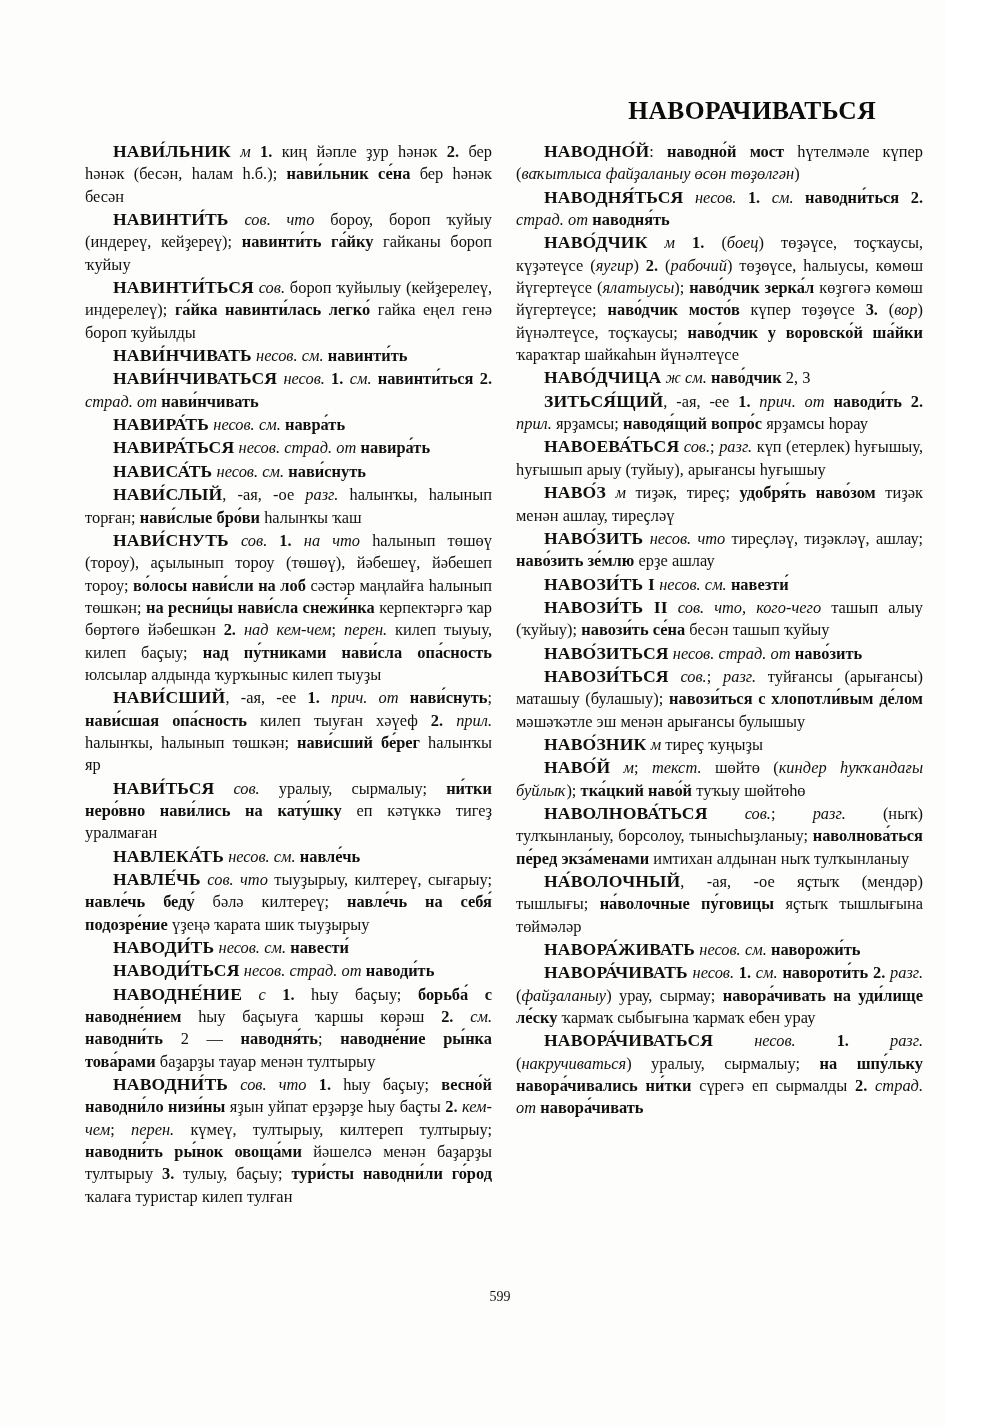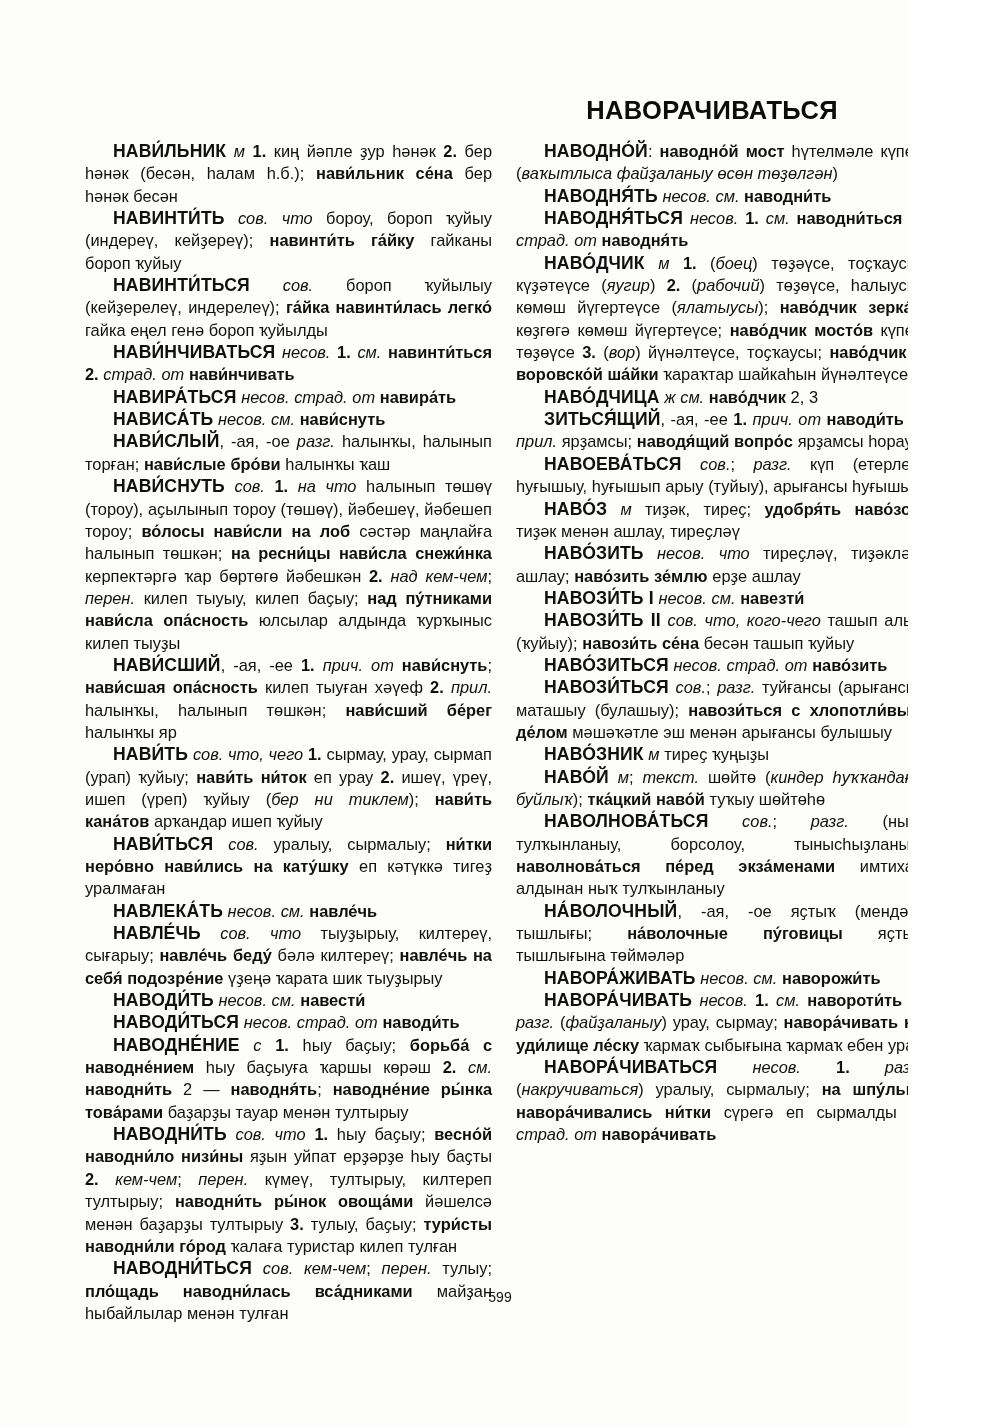--- a/index.html
+++ b/index.html
@@ -5,23 +5,24 @@
   html, body {
     margin: 0;
     padding: 0;
     background: #ffffff;
   }
   .page {
     position: relative;
     width: 908px;
     height: 1427px;
     background: #fdfdfc;
-    font-family: Liberation Sans, sans-serif;
+    font-family: Liberation Serif, serif;
     color: #101010;
     overflow: hidden;
+    padding-left: 38px;
   }
   .running-head {
     position: absolute;
     top: 96px;
     right: 70px;
     font-size: 25.5px;
     font-weight: bold;
     letter-spacing: 0.4px;
     color: #0c0c0c;
     white-space: nowrap;
@@ -73,39 +74,38 @@
 
 <div class="page">
 
   <div class="running-head">НАВОРАЧИВАТЬСЯ</div>
 
   <div class="columns">
     <div class="col" id="col-left">
         <p class="entry"><span class="hw">НАВИ́ЛЬНИК</span> <i>м</i> <b>1.</b> киң йәпле ҙур һәнәк <b>2.</b> бер һәнәк (бесән, һалам һ.б.); <b>нави́льник се́на</b> бер һәнәк бесән</p>
         <p class="entry"><span class="hw">НАВИНТИ́ТЬ</span> <i>сов. что</i> бороу, бороп ҡуйыу (индереү, кейҙереү); <b>навинти́ть га́йку</b> гайканы бороп ҡуйыу</p>
         <p class="entry"><span class="hw">НАВИНТИ́ТЬСЯ</span> <i>сов.</i> бороп ҡуйылыу (кейҙерелеү, индерелеү); <b>га́йка навинти́лась легко́</b> гайка еңел генә бороп ҡуйылды</p>
+        <p class="entry"><span class="hw">НАВИ́НЧИВАТЬ</span> <i>несов. см.</i> <b>навинти́ть</b></p>
         <p class="entry"><span class="hw">НАВИ́НЧИВАТЬСЯ</span> <i>несов.</i> <b>1.</b> <i>см.</i> <b>навинти́ться 2.</b> <i>страд. от</i> <b>нави́нчивать</b></p>
+        <p class="entry"><span class="hw">НАВИРА́ТЬ</span> <i>несов. см.</i> <b>навра́ть</b></p>
         <p class="entry"><span class="hw">НАВИРА́ТЬСЯ</span> <i>несов. страд. от</i> <b>навира́ть</b></p>
         <p class="entry"><span class="hw">НАВИСА́ТЬ</span> <i>несов. см.</i> <b>нави́снуть</b></p>
         <p class="entry"><span class="hw">НАВИ́СЛЫЙ</span>, -ая, -ое <i>разг.</i> һалынҡы, һалынып торған; <b>нави́слые бро́ви</b> һалынҡы ҡаш</p>
         <p class="entry"><span class="hw">НАВИ́СНУТЬ</span> <i>сов.</i> <b>1.</b> <i>на что</i> һалынып төшөү (тороу), аҫылынып тороу (төшөү), йәбешеү, йәбешеп тороу; <b>во́лосы нави́сли на лоб</b> сәстәр маңлайға һалынып төшкән; <b>на ресни́цы нави́сла снежи́нка</b> керпектәргә ҡар бөртөгө йәбешкән <b>2.</b> <i>над кем-чем</i>; <i>перен.</i> килеп тыуыу, килеп баҫыу; <b>над пу́тниками нави́сла опа́сность</b> юлсылар алдында ҡурҡыныс килеп тыуҙы</p>
         <p class="entry"><span class="hw">НАВИ́СШИЙ</span>, -ая, -ее <b>1.</b> <i>прич. от</i> <b>нави́снуть</b>; <b>нави́сшая опа́сность</b> килеп тыуған хәүеф <b>2.</b> <i>прил.</i> һалынҡы, һалынып төшкән; <b>нави́сший бе́рег</b> һалынҡы яр</p>
-        <p class="entry"><span class="hw">НАВИ́ТЬ</span> <i>сов. что, чего</i> <b>1.</b> сырмау, урау, сырмап (урап) ҡуйыу; <b>нави́ть ни́ток</b> еп урау <b>2.</b> ишеү, үреү, ишеп (үреп) ҡуйыу (<i>бер ни тиклем</i>); <b>нави́ть кана́тов</b> арҡандар ишеп ҡуйыу</p>
         <p class="entry"><span class="hw">НАВИ́ТЬСЯ</span> <i>сов.</i> уралыу, сырмалыу; <b>ни́тки неро́вно нави́лись на кату́шку</b> еп кәтүккә тигеҙ уралмаған</p>
         <p class="entry"><span class="hw">НАВЛЕКА́ТЬ</span> <i>несов. см.</i> <b>навле́чь</b></p>
         <p class="entry"><span class="hw">НАВЛЕ́ЧЬ</span> <i>сов. что</i> тыуҙырыу, килтереү, сығарыу; <b>навле́чь беду́</b> бәлә килтереү; <b>навле́чь на себя́ подозре́ние</b> үҙеңә ҡарата шик тыуҙырыу</p>
         <p class="entry"><span class="hw">НАВОДИ́ТЬ</span> <i>несов. см.</i> <b>навести́</b></p>
         <p class="entry"><span class="hw">НАВОДИ́ТЬСЯ</span> <i>несов. страд. от</i> <b>наводи́ть</b></p>
         <p class="entry"><span class="hw">НАВОДНЕ́НИЕ</span> <i>с</i> <b>1.</b> һыу баҫыу; <b>борьба́ с наводне́нием</b> һыу баҫыуға ҡаршы көрәш <b>2.</b> <i>см.</i> <b>наводни́ть</b> 2 — <b>наводня́ть</b>; <b>наводне́ние ры́нка това́рами</b> баҙарҙы тауар менән тултырыу</p>
         <p class="entry"><span class="hw">НАВОДНИ́ТЬ</span> <i>сов. что</i> <b>1.</b> һыу баҫыу; <b>весно́й наводни́ло низи́ны</b> яҙын уйпат ерҙәрҙе һыу баҫты <b>2.</b> <i>кем-чем</i>; <i>перен.</i> күмеү, тултырыу, килтереп тултырыу; <b>наводни́ть ры́нок овоща́ми</b> йәшелсә менән баҙарҙы тултырыу <b>3.</b> тулыу, баҫыу; <b>тури́сты наводни́ли го́род</b> ҡалаға туристар килеп тулған</p>
-        <p class="entry"><span class="hw">НАВОДНИ́ТЬСЯ</span> <i>сов. кем-чем</i>; <i>перен.</i> тулыу; <b>пло́щадь наводни́лась вса́дниками</b> майҙан һыбайлылар менән тулған</p>
       </div>
     <div class="col" id="col-right">
         <p class="entry"><span class="hw">НАВОДНО́Й</span>: <b>наводно́й мост</b> һүтелмәле күпер (<i>ваҡытлыса файҙаланыу өсөн төҙөлгән</i>)</p>
-        <p class="entry"><span class="hw">НАВОДНЯ́ТЬ</span> <i>несов. см.</i> <b>наводни́ть</b></p>
         <p class="entry"><span class="hw">НАВОДНЯ́ТЬСЯ</span> <i>несов.</i> <b>1.</b> <i>см.</i> <b>наводни́ться 2.</b> <i>страд. от</i> <b>наводня́ть</b></p>
         <p class="entry"><span class="hw">НАВО́ДЧИК</span> <i>м</i> <b>1.</b> (<i>боец</i>) төҙәүсе, тоҫҡаусы, күҙәтеүсе (<i>яугир</i>) <b>2.</b> (<i>рабочий</i>) төҙөүсе, һалыусы, көмөш йүгертеүсе (<i>ялатыусы</i>); <b>наво́дчик зерка́л</b> көҙгөгә көмөш йүгертеүсе; <b>наво́дчик мосто́в</b> күпер төҙөүсе <b>3.</b> (<i>вор</i>) йүнәлтеүсе, тоҫҡаусы; <b>наво́дчик у воровско́й ша́йки</b> ҡараҡтар шайкаһын йүнәлтеүсе</p>
         <p class="entry"><span class="hw">НАВО́ДЧИЦА</span> <i>ж см.</i> <b>наво́дчик</b> 2, 3</p>
         <p class="entry"><span class="hw">ЗИТЬСЯ́ЩИЙ</span>, -ая, -ее <b>1.</b> <i>прич. от</i> <b>наводи́ть 2.</b> <i>прил.</i> ярҙамсы; <b>наводя́щий вопро́с</b> ярҙамсы һорау</p>
         <p class="entry"><span class="hw">НАВОЕВА́ТЬСЯ</span> <i>сов.</i>; <i>разг.</i> күп (етерлек) һуғышыу, һуғышып арыу (туйыу), арығансы һуғышыу</p>
         <p class="entry"><span class="hw">НАВО́З</span> <i>м</i> тиҙәк, тиреҫ; <b>удобря́ть наво́зом</b> тиҙәк менән ашлау, тиреҫләү</p>
         <p class="entry"><span class="hw">НАВО́ЗИТЬ</span> <i>несов. что</i> тиреҫләү, тиҙәкләү, ашлау; <b>наво́зить зе́млю</b> ерҙе ашлау</p>
         <p class="entry"><span class="hw">НАВОЗИ́ТЬ I</span> <i>несов. см.</i> <b>навезти́</b></p>
         <p class="entry"><span class="hw">НАВОЗИ́ТЬ II</span> <i>сов. что, кого-чего</i> ташып алыу (ҡуйыу); <b>навози́ть се́на</b> бесән ташып ҡуйыу</p>
         <p class="entry"><span class="hw">НАВО́ЗИТЬСЯ</span> <i>несов. страд. от</i> <b>наво́зить</b></p>

